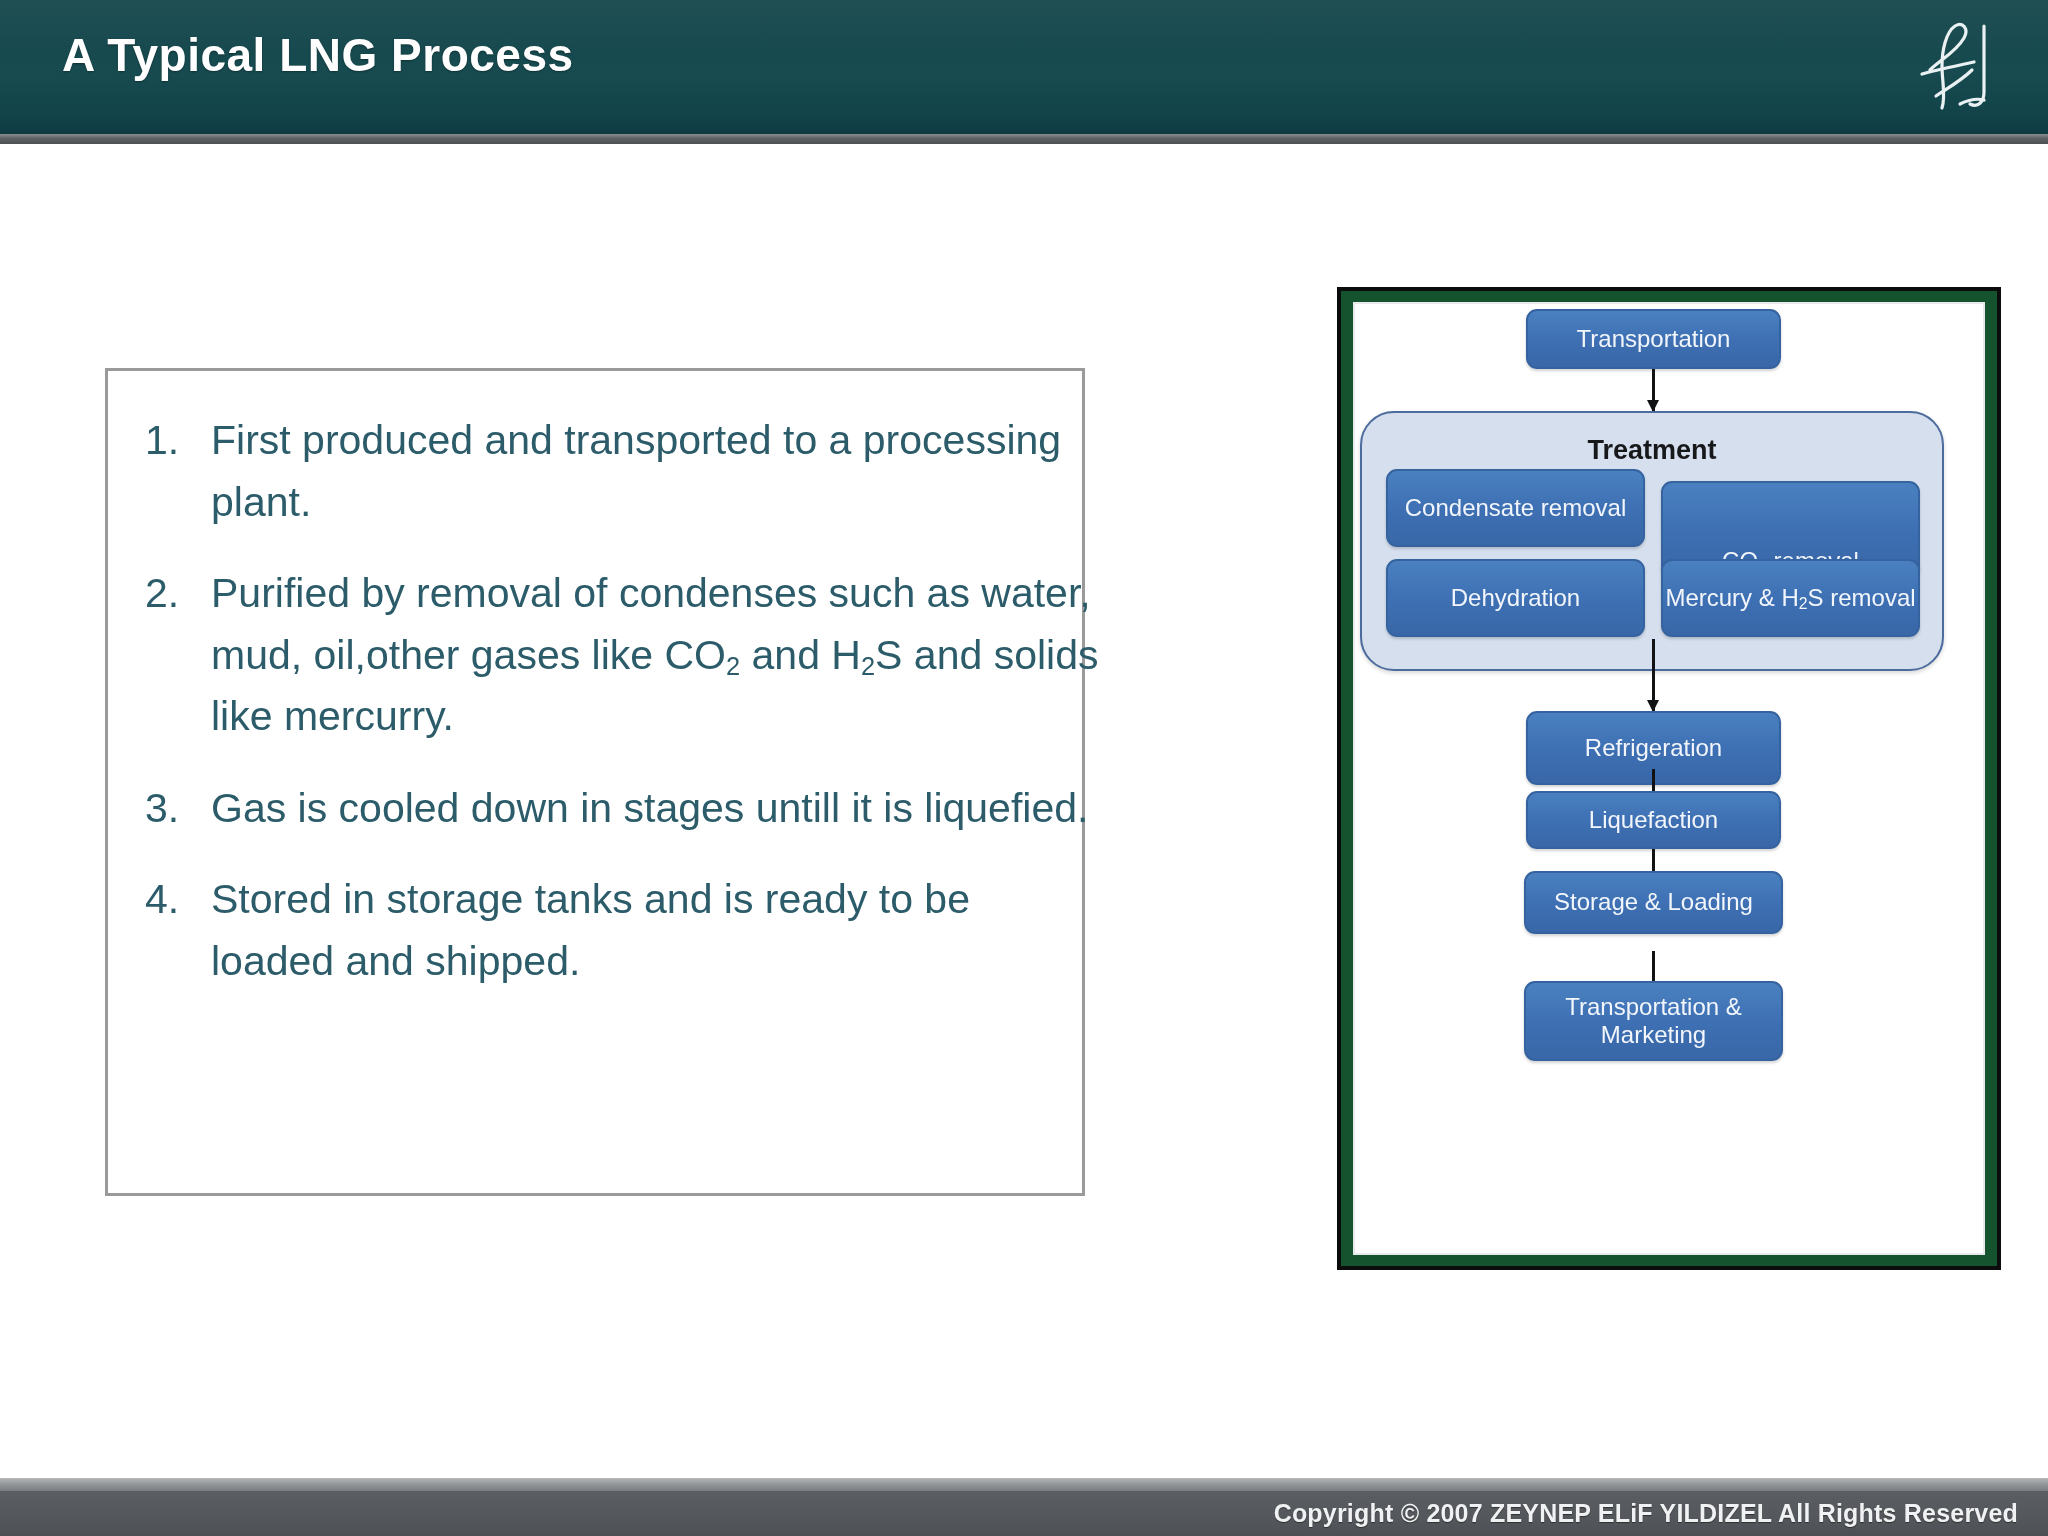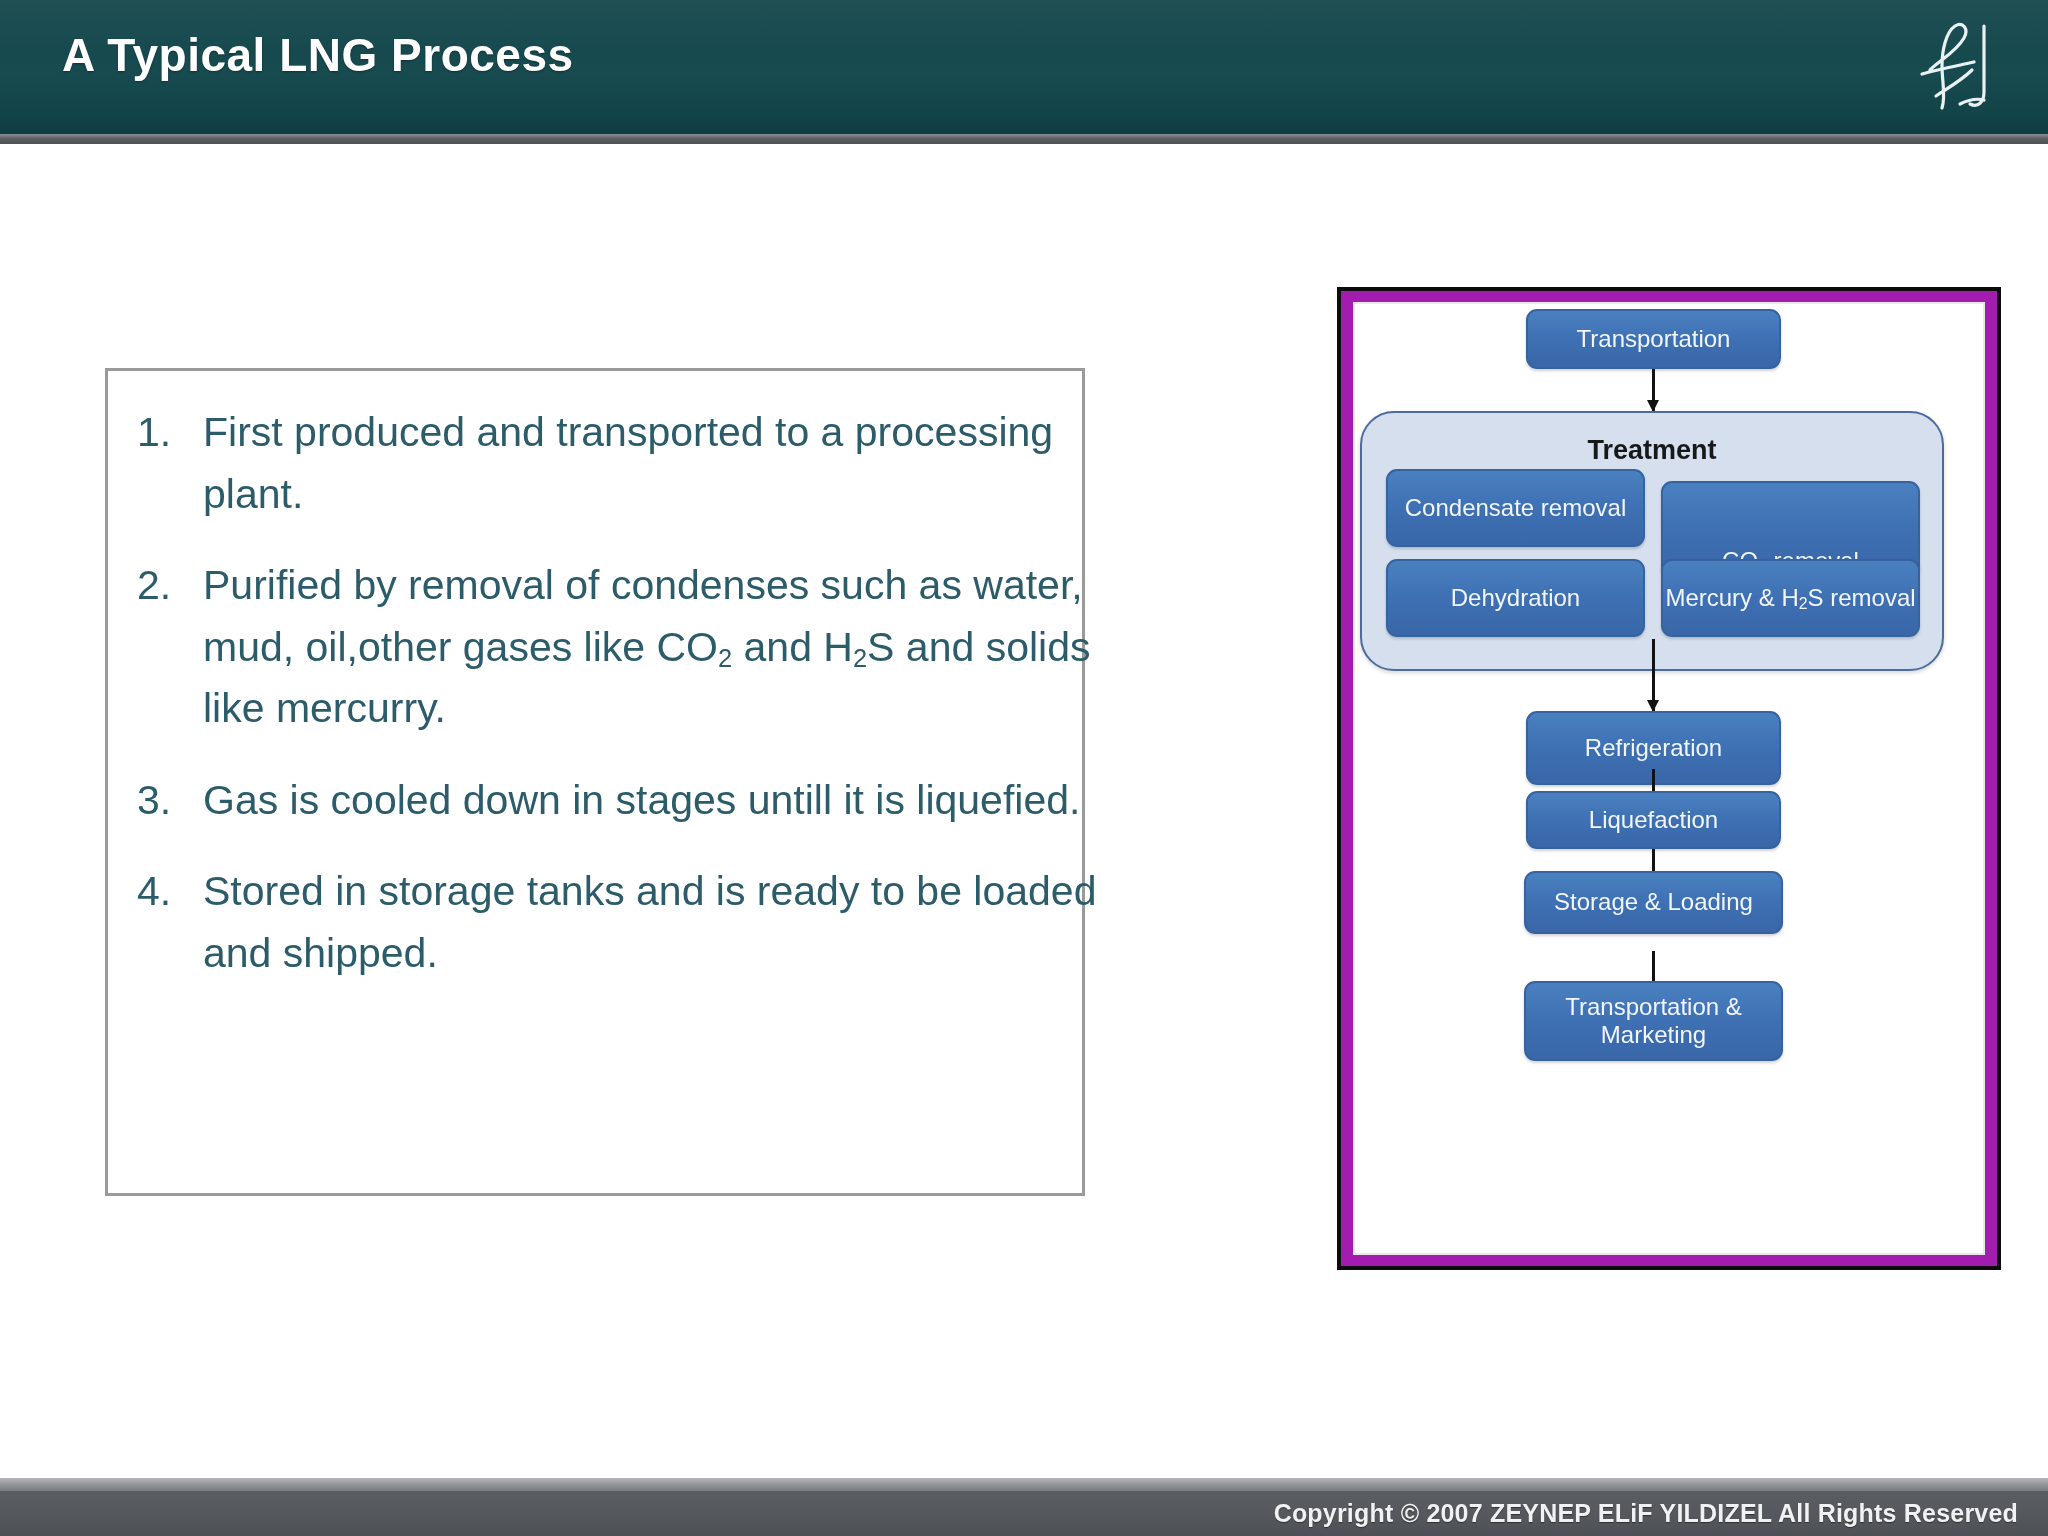--- a/index.html
+++ b/index.html
@@ -69,21 +69,21 @@
     background: transparent;
   }
   .list-wrap {
     position: absolute;
     left: 105px;
     top: 368px;
     width: 1010px;
   }
   ol.steps {
     list-style: none;
-    margin: 8px;
+    margin: 16px;
     padding: 26px 0 0 12px;
     counter-reset: stepc;
   }
   ol.steps > li {
     position: relative;
     counter-increment: stepc;
     padding-left: 78px;
     margin-bottom: 30px;
     color: #2c5c6a;
     font-size: 41px;
@@ -109,21 +109,21 @@
 
   
   .diagram-outer {
     position: absolute;
     left: 1337px;
     top: 287px;
     width: 664px;
     height: 983px;
     border: 4px solid #0c0c0c;
     box-sizing: border-box;
-    background: #a21caf;
+    background: #14532d;
   }
   .diagram-inner {
     position: absolute;
     left: 12px;
     top: 11px;
     right: 12px;
     bottom: 11px;
     border: 2px solid #e7e9ec;
     background: #ffffff;
     box-sizing: border-box;

